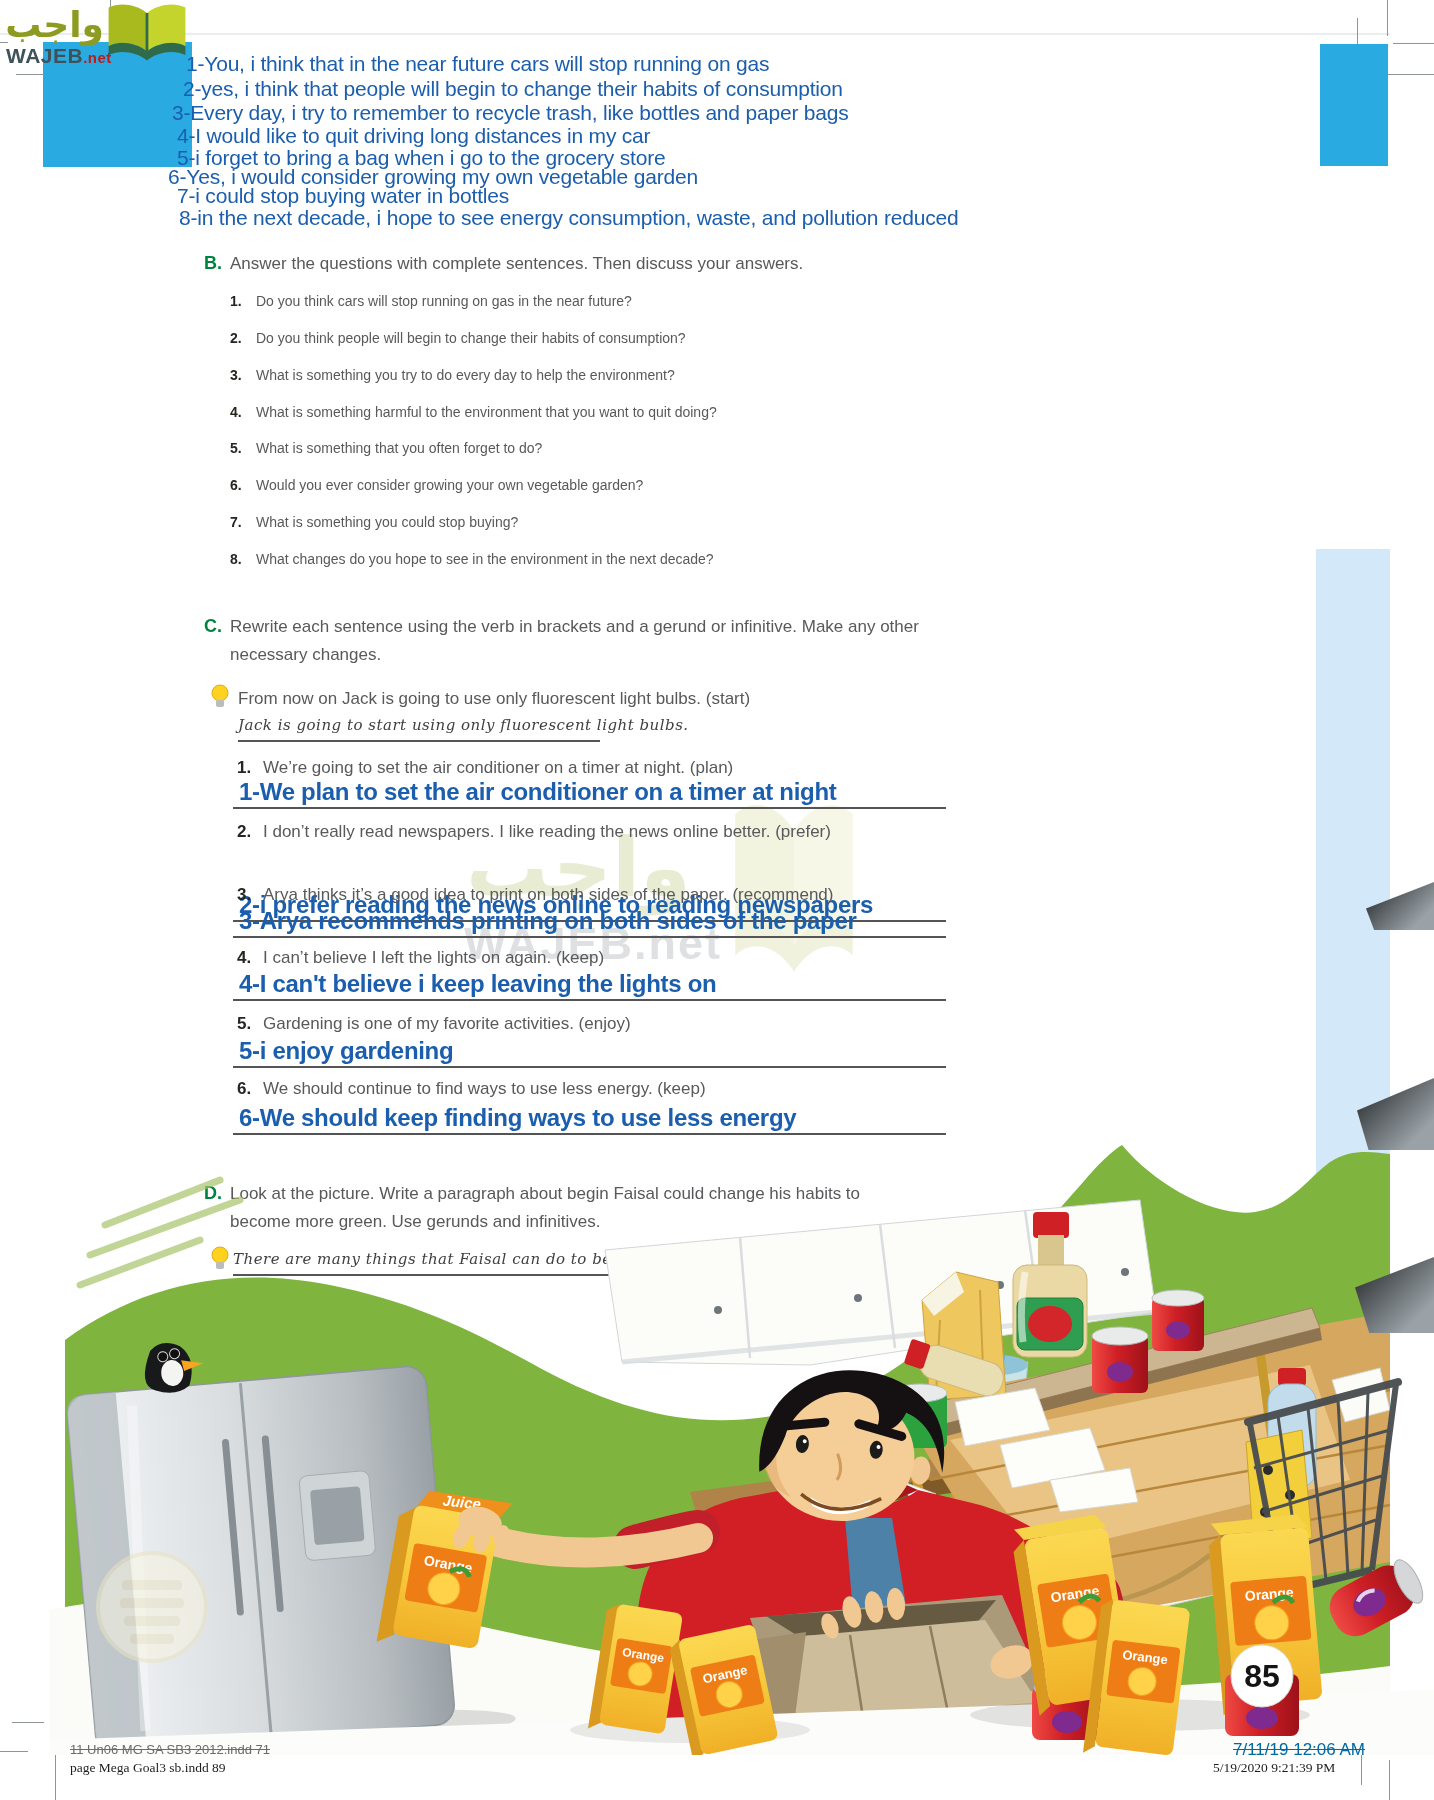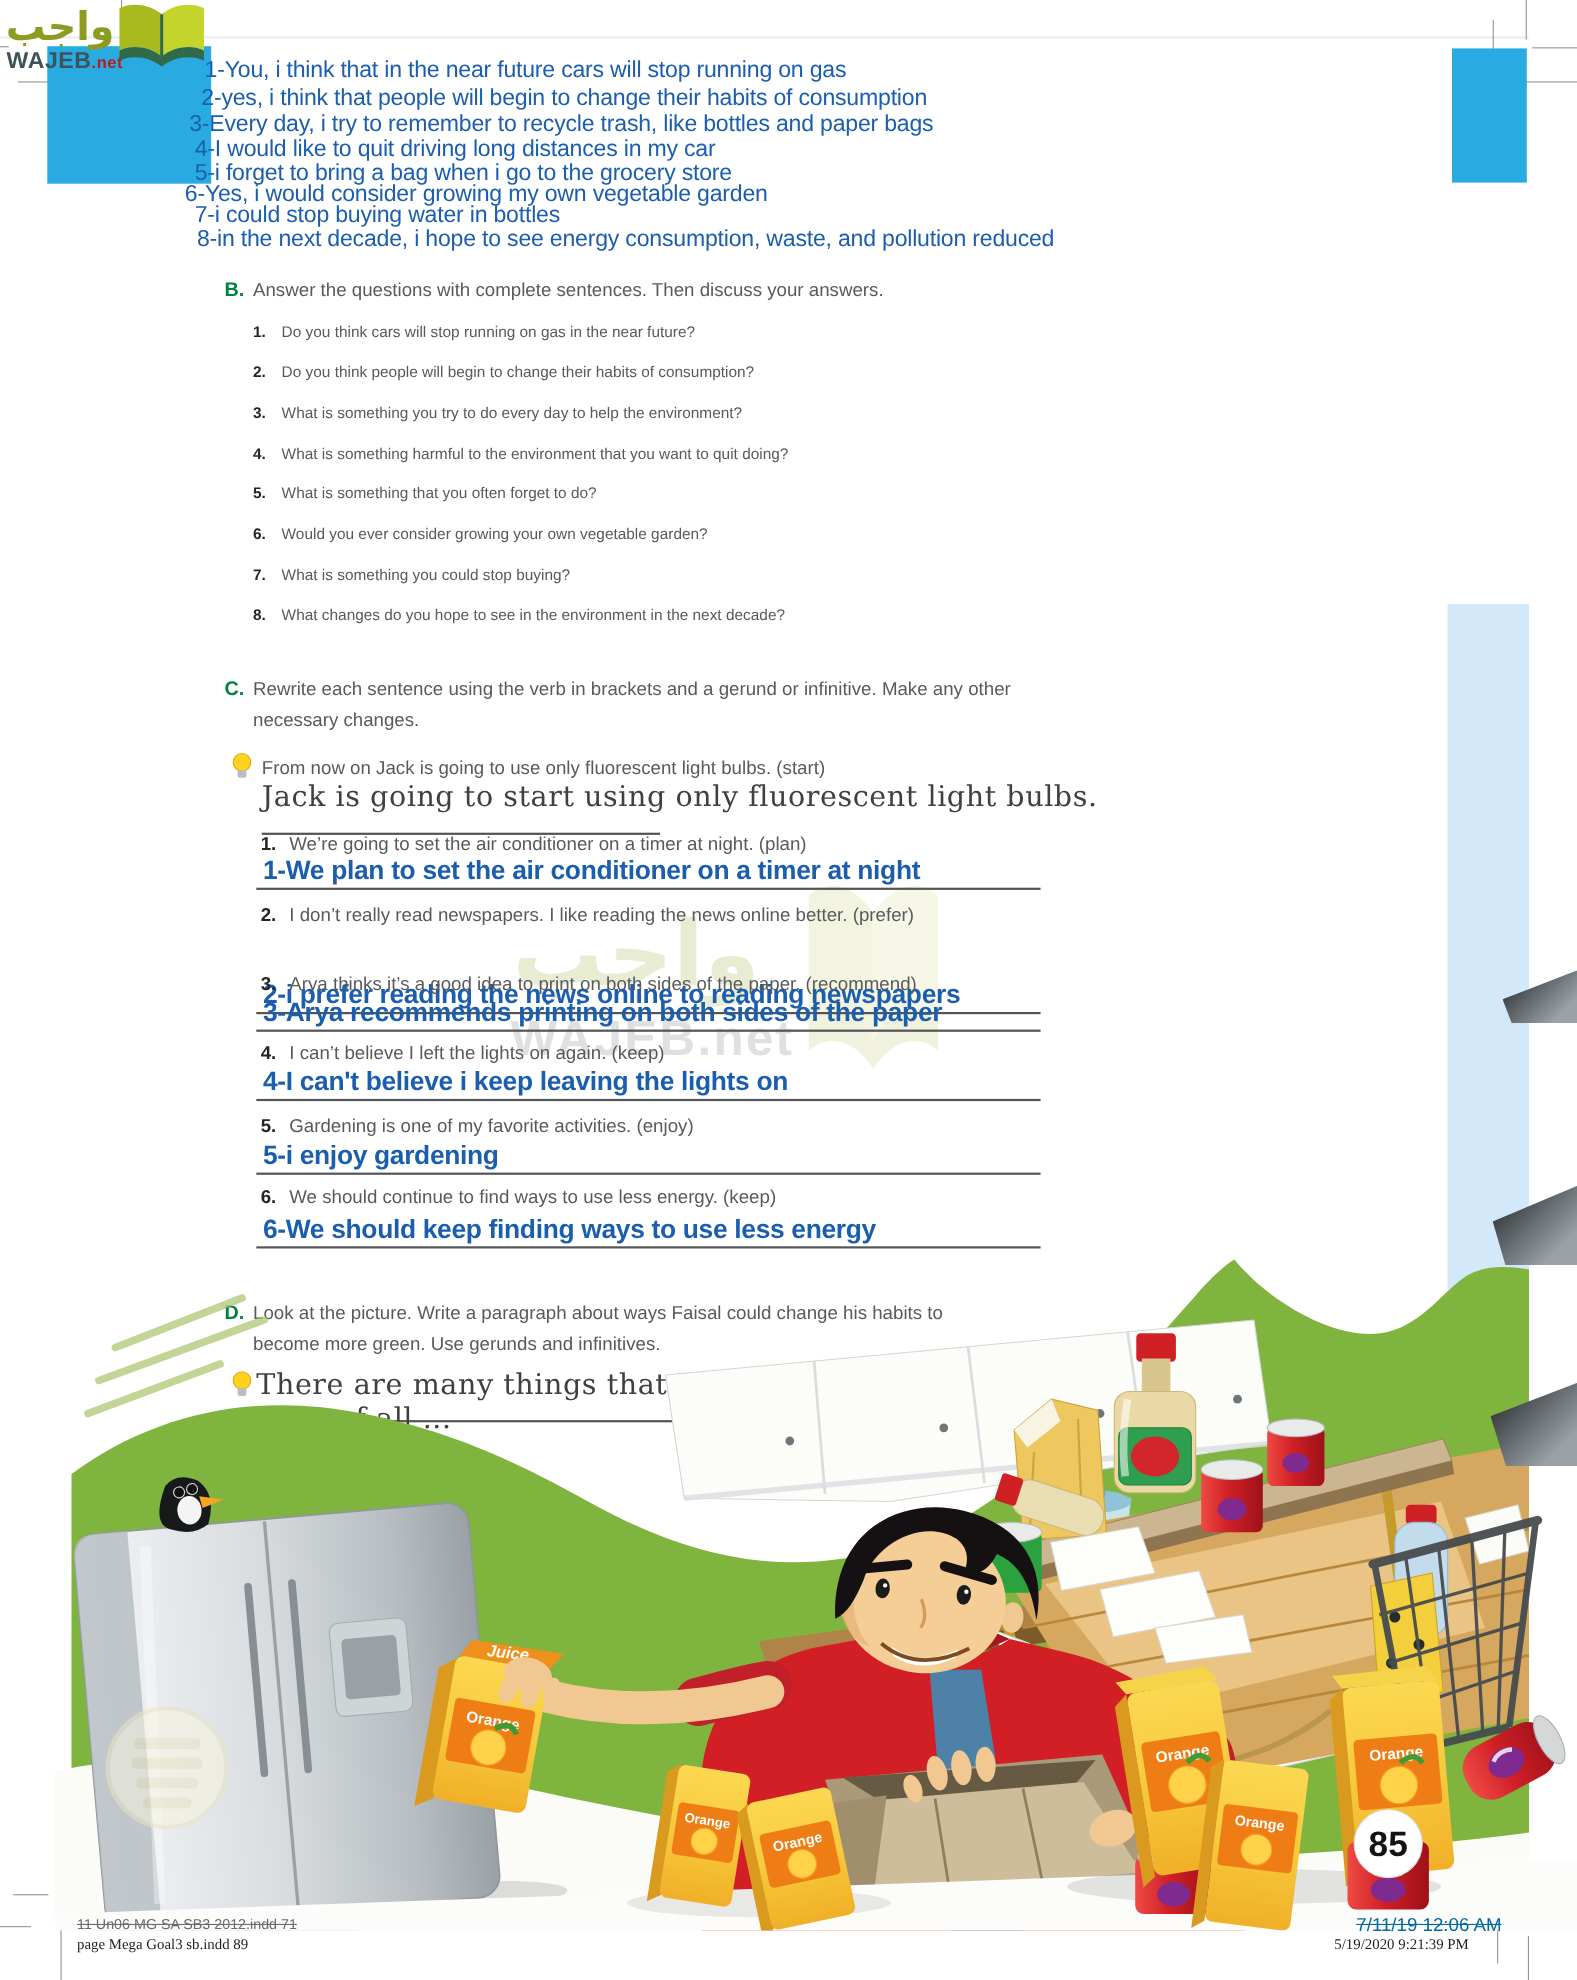--- a/index.html
+++ b/index.html
@@ -21,22 +21,22 @@
   .tans{position:absolute;font-size:21px;font-weight:400;color:#1b5ead;white-space:nowrap;letter-spacing:-.2px;}
 
   
   .letter{position:absolute;font-size:18px;font-weight:700;color:#00833e;}
   .instr{position:absolute;font-size:17px;color:#58595b;white-space:nowrap;}
   .brow{position:absolute;left:230px;font-size:14px;color:#58595b;white-space:nowrap;}
   .crow{position:absolute;left:237px;font-size:17px;color:#58595b;white-space:nowrap;}
   .bnum{display:inline-block;min-width:26px;font-weight:700;color:#27251f;}
   .ans{position:absolute;left:233px;width:707px;font-size:24px;font-weight:700;color:#1b5ead;
        letter-spacing:-.3px;border-bottom:2px solid #545456;padding:0 0 2px 6px;line-height:26px;white-space:nowrap;}
-  .hw{position:absolute;font-family:"DejaVu Serif",serif;font-size:26px;color:#3f4041;
-      border-bottom:2px solid #545456;line-height:26px;padding-bottom:19px;white-space:nowrap;letter-spacing:.5px;}
+  .hw{position:absolute;font-family:"DejaVu Serif",serif;font-style:italic;font-size:15px;color:#3f4041;
+      border-bottom:2px solid #545456;line-height:26px;padding-bottom:2px;white-space:nowrap;letter-spacing:.5px;}
 
   
   .bulb{position:absolute;width:18px;height:26px;}
 
   
   .wm{position:absolute;left:452px;top:790px;width:440px;height:210px;opacity:.45;pointer-events:none;}
   .wm-ar{position:absolute;left:14px;top:38px;direction:rtl;font-family:"DejaVu Sans",sans-serif;
          font-size:82px;font-weight:700;color:#ccd69c;line-height:80px;}
   .wm-site{position:absolute;left:12px;top:128px;font-size:45px;font-weight:700;color:#a6abb0;opacity:.8;letter-spacing:2px;}
 
@@ -135,21 +135,21 @@
   <div class="crow" style="top:885px"><span class="bnum">3.</span><span>Arya thinks it’s a good idea to print on both sides of the paper. (recommend)</span></div>
   <div class="ans" style="top:908px">3-Arya recommends printing on both sides of the paper</div>
   <div class="crow" style="top:948px"><span class="bnum">4.</span><span>I can’t believe I left the lights on again. (keep)</span></div>
   <div class="ans" style="top:971px">4-I can't believe i keep leaving the lights on</div>
   <div class="crow" style="top:1014px"><span class="bnum">5.</span><span>Gardening is one of my favorite activities. (enjoy)</span></div>
   <div class="ans" style="top:1038px">5-i enjoy gardening</div>
   <div class="crow" style="top:1079px"><span class="bnum">6.</span><span>We should continue to find ways to use less energy. (keep)</span></div>
   <div class="ans" style="top:1105px">6-We should keep finding ways to use less energy</div>
 
   <div class="letter" style="left:204px;top:1183px">D.</div>
-  <div class="instr" style="left:230px;top:1184px">Look at the picture. Write a paragraph about ways Faisal could change his habits to</div>
+  <div class="instr" style="left:230px;top:1184px">Look at the picture. Write a paragraph about begin Faisal could change his habits to</div>
   <div class="instr" style="left:230px;top:1212px">become more green. Use gerunds and infinitives.</div>
   <svg class="bulb" style="left:211px;top:1246px" viewBox="0 0 18 26">
     <circle cx="9" cy="9" r="8" fill="#ffd21f" stroke="#e2a91c"></circle>
     <rect x="5" y="16" width="8" height="7" rx="2" fill="#b9bdc0"></rect>
   </svg>
   <div class="hw" style="left:233px;top:1246px;width:610px">There are many things that Faisal can do to become more green.</div>
   <div class="hw" style="left:233px;top:1277px;width:152px">First of all ...</div>
 
   <div class="strip"></div>
 

